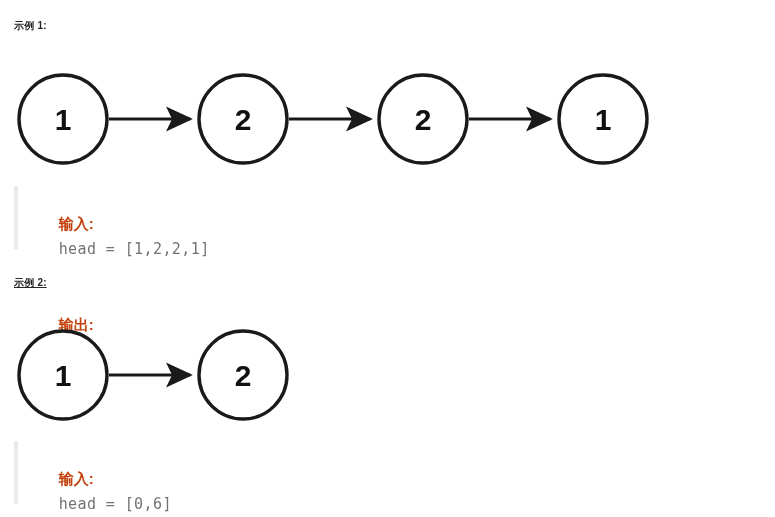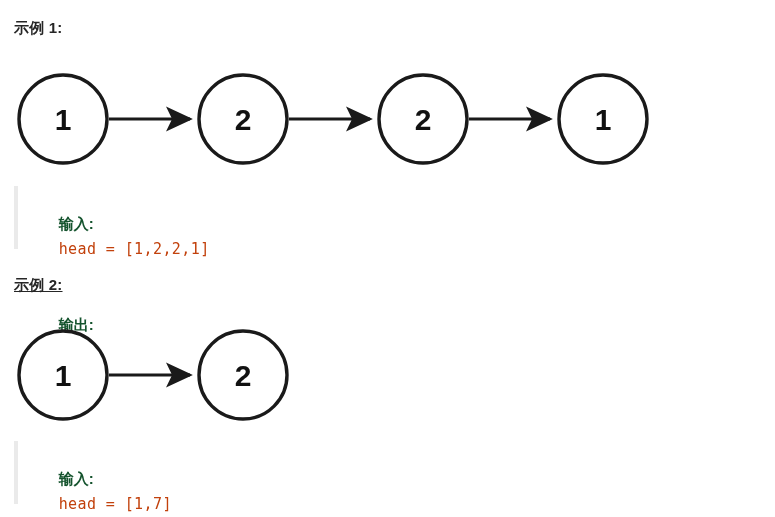--- a/index.html
+++ b/index.html
@@ -13,21 +13,21 @@
     position: relative;
     overflow: hidden;
     font-family: "Liberation Sans", "DejaVu Sans", sans-serif;
     color: #262626;
     -webkit-font-smoothing: antialiased;
   }
 
   .section-title {
     position: absolute;
     left: 14px;
-    font-size: 15px;
+    font-size: 10px;
     font-weight: bold;
     color: #262626;
     letter-spacing: 0.2px;
     white-space: nowrap;
   }
 
   .diagram {
     position: absolute;
     left: 0;
   }
@@ -41,26 +41,26 @@
     box-sizing: border-box;
   }
   .code-line {
     font-size: 15px;
     line-height: 25px;
     white-space: pre;
   }
   .code-label {
     font-family: "Liberation Sans", "DejaVu Sans", sans-serif;
     font-weight: bold;
-    color: #14532d;
+    color: #c2410c;
   }
   .code-value {
     font-family: "DejaVu Sans Mono", "Liberation Mono", monospace;
     font-weight: normal;
-    color: #c2410c;
+    color: #737373;
     letter-spacing: 0.4px;
   }
 </style>
 </head>
 <body>
 
 <div class="section-title" style="top:19px;">示例 1:</div>
 
 <div class="diagram" style="top:70px;">
   <svg width="700" height="100" viewBox="0 0 700 100" xmlns="http://www.w3.org/2000/svg">
@@ -125,16 +125,16 @@
     <g>
       <circle cx="243" cy="49" r="44" fill="#ffffff" stroke="#1a1a1a" stroke-width="3.4"></circle>
       <text x="243" y="49" text-anchor="middle" dominant-baseline="central" font-family="Liberation Sans, DejaVu Sans, sans-serif" font-size="30" font-weight="bold" fill="#111111">2</text>
     </g>
   </svg>
 </div>
 
 <div class="code-block" style="top:441px; height:63px;">
   <div class="code-line">
     <span class="code-label">输入:</span>
-    <span class="code-value">head = [1,7]</span>
+    <span class="code-value">head = [0,6]</span>
   </div>
 
 </div>
 
 </body></html>

